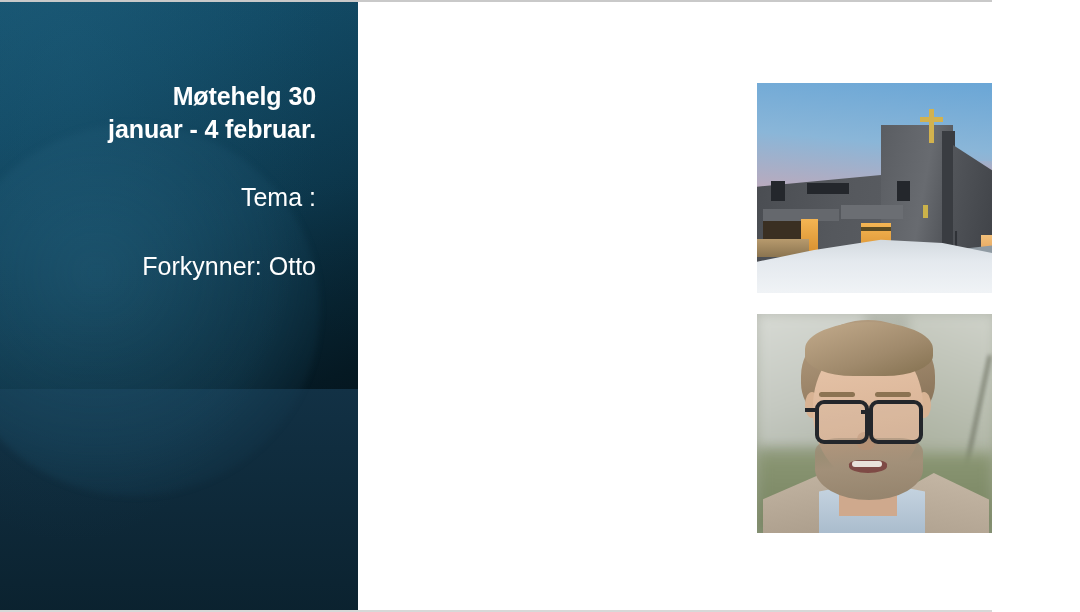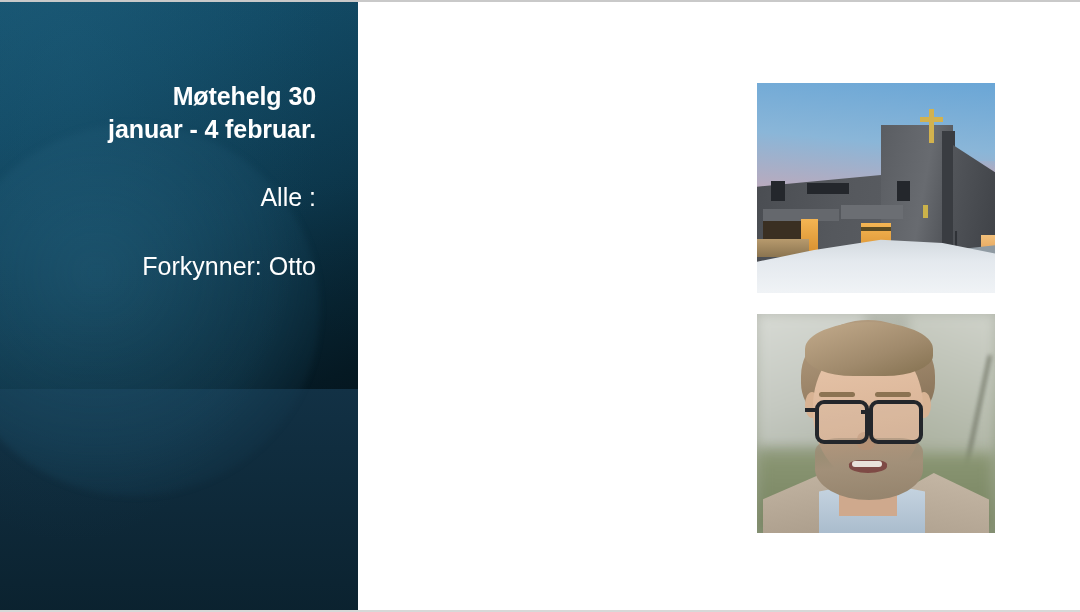--- a/index.html
+++ b/index.html
@@ -10,21 +10,21 @@
   body {
     width: 1080px;
     height: 612px;
     overflow: hidden;
     font-family: "Liberation Sans", sans-serif;
   }
 
   
   #slide {
     position: relative;
-    width: 1080px;
+    width: 992px;
     height: 612px;
     background: #ffffff;
     box-sizing: border-box;
     border-top: 2px solid #c9c9c9;
     border-bottom: 2px solid #d8d8d8;
     overflow: hidden;
   }
 
   
   #left-panel {
@@ -442,21 +442,21 @@
     <div id="panel-seam-top"></div>
     <div id="panel-seam-bottom"></div>
     <div id="panel-circle"></div>
     <div id="panel-vignette"></div>
 
     <div id="left-text">
       <div class="title-line">Møtehelg 30</div>
       <div class="title-line">januar - 4 februar.</div>
 
       <div class="sub-block">
-        <div>Alle :</div>
+        <div>Tema :</div>
       </div>
 
       <div class="sub-block second">
         <div>Forkynner:  Otto</div>
       </div>
     </div>
   </div>
 
 
   <div class="photo" id="photo-church">

